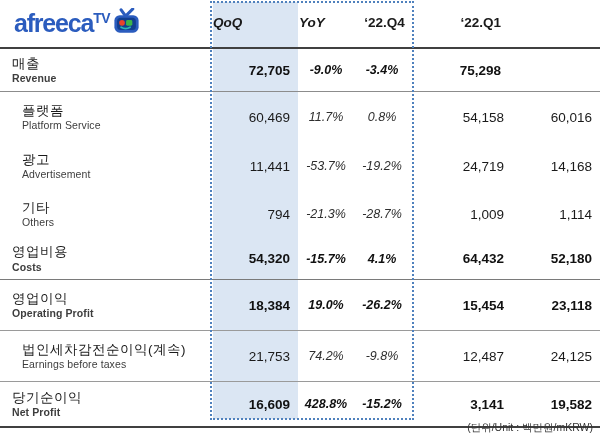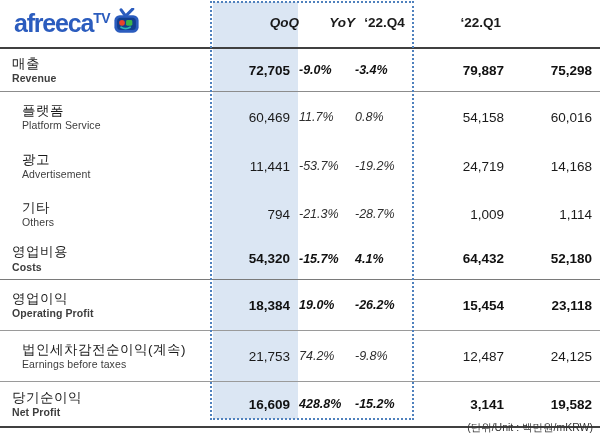--- a/index.html
+++ b/index.html
@@ -22,21 +22,21 @@
   .grid-row {
     display: grid;
     grid-template-columns: 213px 86px 56px 59px 95px 91px;
     align-items: center;
   }
 
   
   .hdr { height: 49px; border-bottom: 2px solid #404040; }
   .hdr .cell { font-weight: bold; font-size: 13.5px; padding-bottom: 2px; }
   .hdr .qtr { text-align: center; }
-  .hdr .pct-h { text-align: right; font-style: italic; }
+  .hdr .pct-h { text-align: left; font-style: italic; }
   .hdr .last { text-align: right; padding-right: 8px; }
 
   
   .logo { display: flex; align-items: flex-start; padding: 0 0 0 14px; height: 41px; align-items: center; }
   .logo-text { font-size: 25px; font-weight: bold; color: #2b5cbe; letter-spacing: -1.2px; line-height: 1; }
   .logo-tv { font-size: 14px; font-weight: bold; color: #2b5cbe; vertical-align: 9px; letter-spacing: -0.5px; }
   .logo-icon { margin-left: 3px; margin-top: -2px; }
 
   
   .row { }
@@ -50,21 +50,21 @@
   .r-net { height: 46px; border-bottom: 2px solid #404040; }
 
   .lbl { padding-left: 12px; line-height: 1.15; }
   .row.sub .lbl { padding-left: 22px; }
   .lbl .kr { font-size: 13.5px; letter-spacing: 0.5px; }
   .lbl .en { font-size: 10.5px; color: #3d3d3d; margin-top: 1px; letter-spacing: 0.1px; }
   .row.main .lbl .kr { font-weight: normal; }
   .row.main .lbl .en { font-weight: bold; }
 
   .cell.num { text-align: right; font-size: 13.5px; }
-  .cell.pct { text-align: left; font-size: 12.5px; font-style: italic; color: #2e2e2e; }
+  .cell.pct { text-align: center; font-size: 12.5px; font-style: italic; color: #2e2e2e; }
   .row.main .cell.num, .row.main .cell.pct { font-weight: bold; color: #111; }
 
   .c1 { padding-right: 9px; }
   .c2 { padding-right: 2px; }
   .c3 { padding-right: 5px; }
   .c4 { padding-right: 5px; }
   .c5 { padding-right: 8px; }
 
   .unit-note {
     position: absolute; right: 7px; top: 421px;
@@ -100,21 +100,20 @@
   </div>
 
   <div class="grid-row row main r-rev">
     <div class="cell lbl">
       <div class="kr">매출</div>
       <div class="en">Revenue</div>
     </div>
     <div class="cell num c1">72,705</div>
     <div class="cell pct c2">-9.0%</div>
     <div class="cell pct c3">-3.4%</div>
-    <div class="cell num c4">79,887</div>
     <div class="cell num c5">75,298</div>
   </div>
 
   <div class="grid-row row sub r-plat">
     <div class="cell lbl">
       <div class="kr">플랫폼</div>
       <div class="en">Platform Service</div>
     </div>
     <div class="cell num c1">60,469</div>
     <div class="cell pct c2">11.7%</div>

